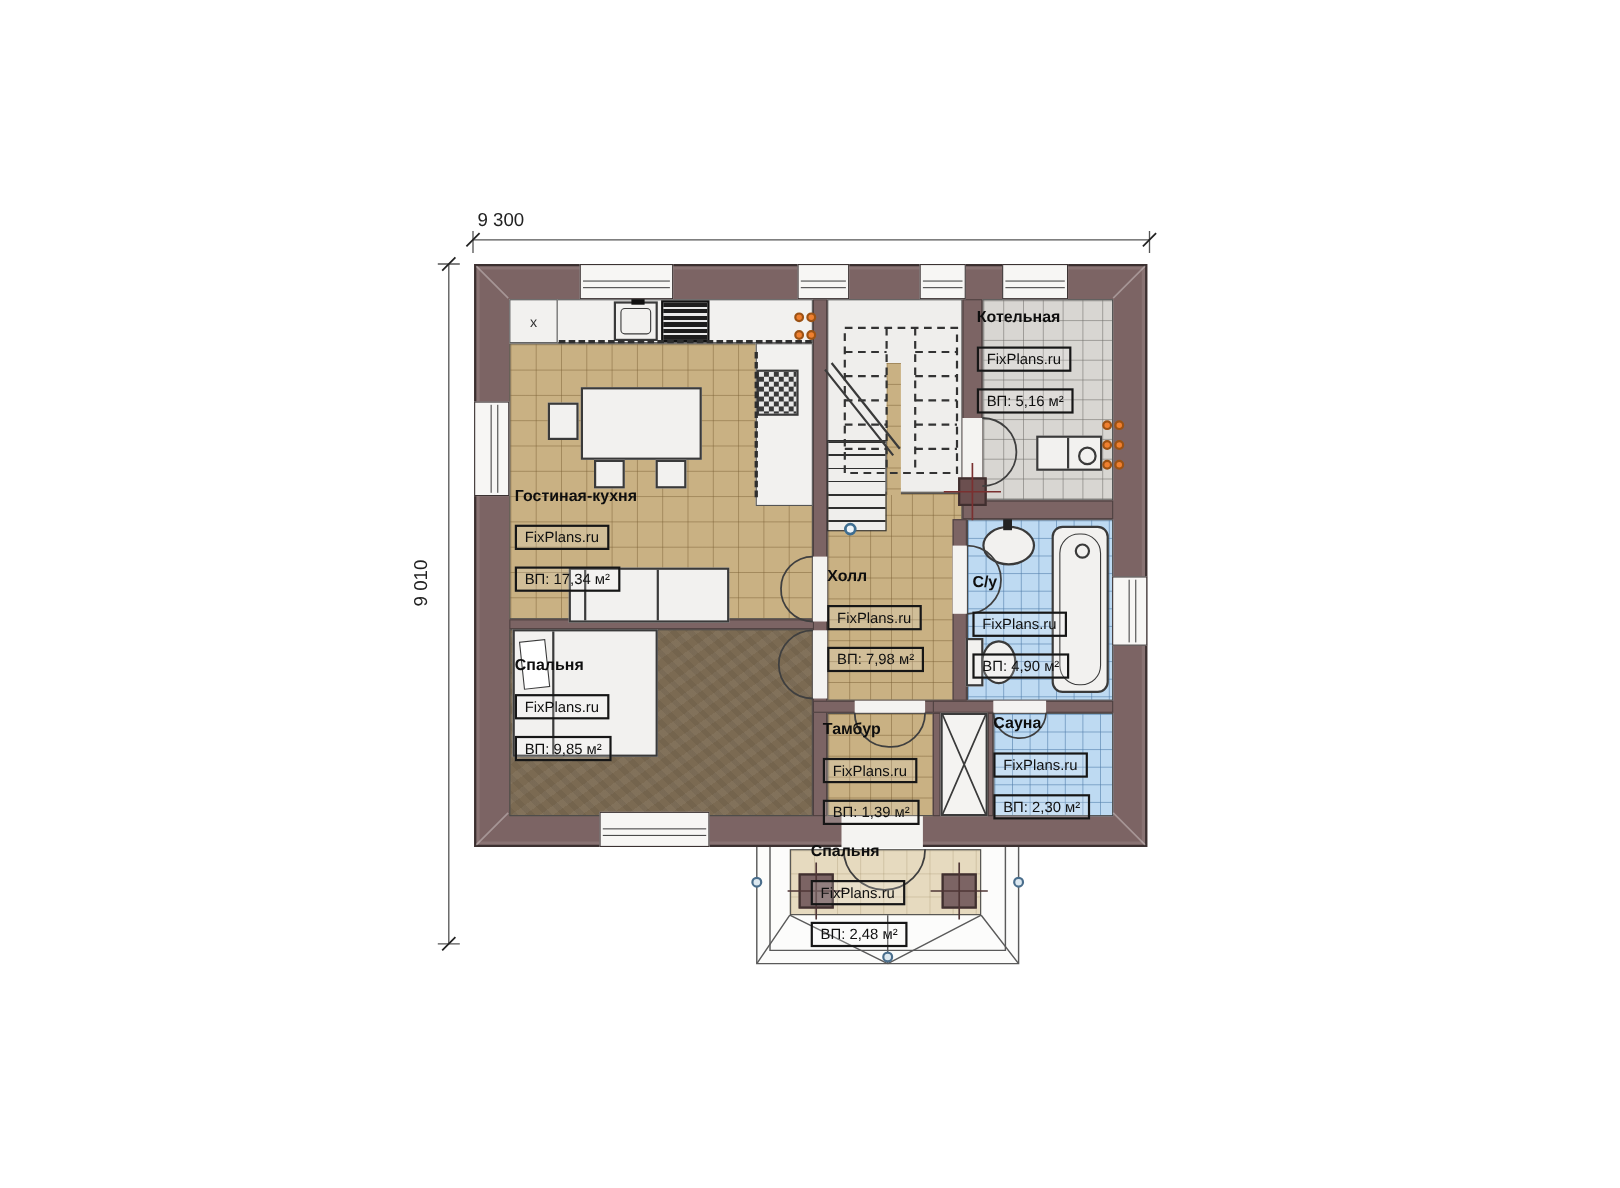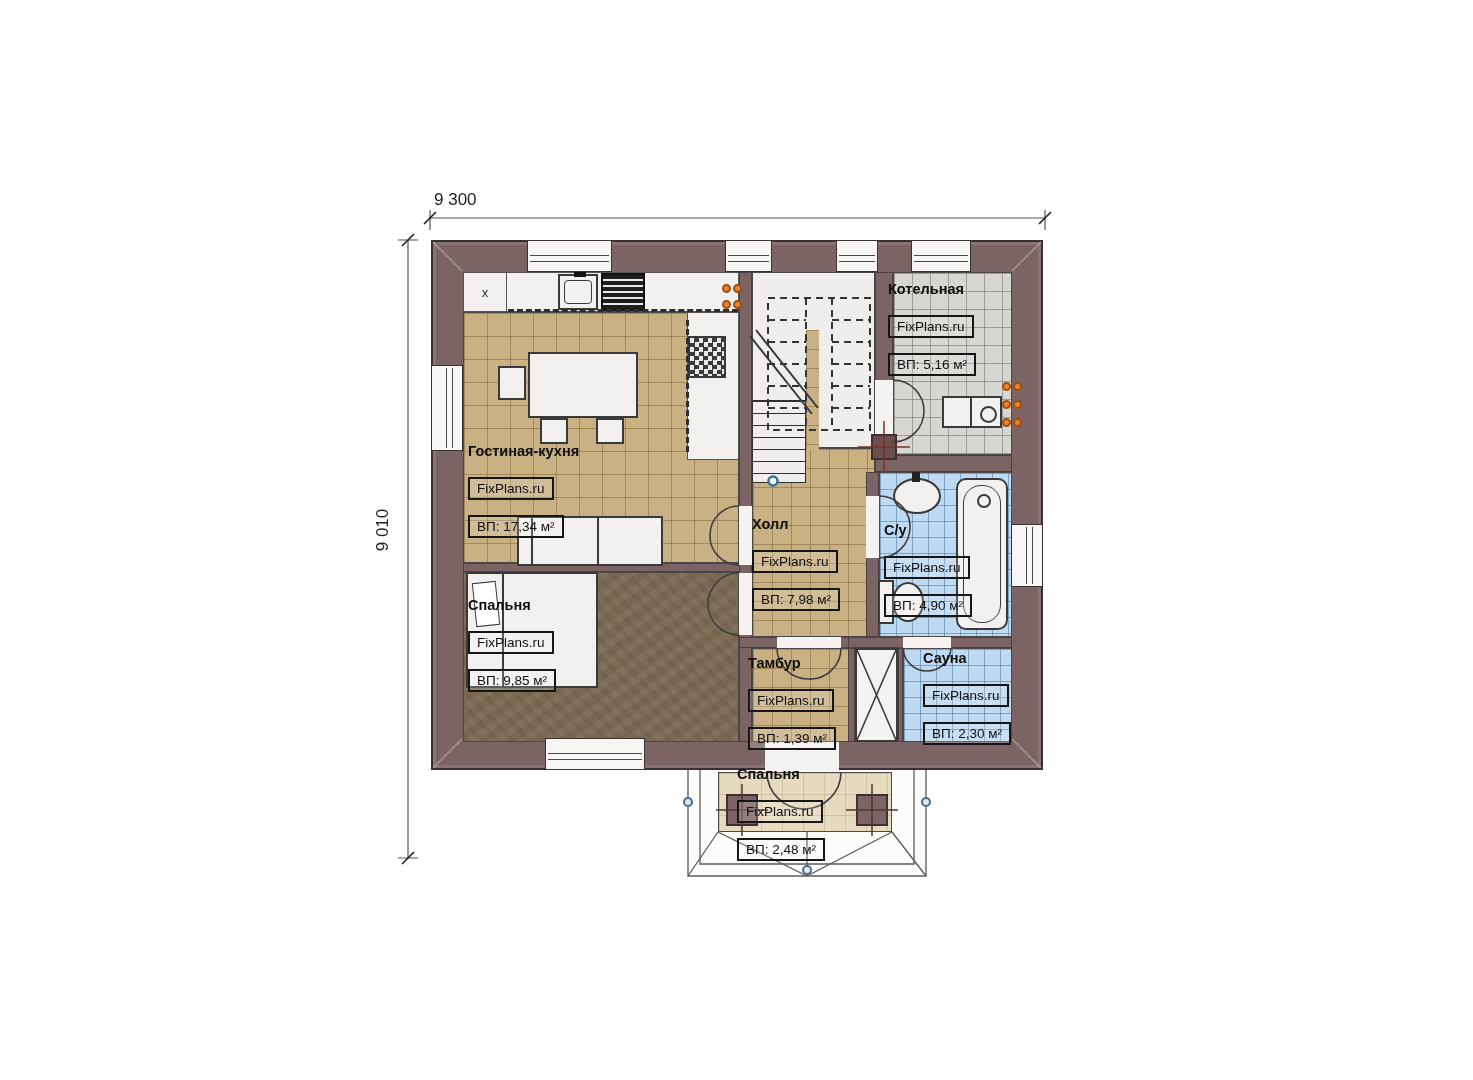--- a/index.html
+++ b/index.html
@@ -308,21 +308,21 @@
     <div class="bx">FixPlans.ru</div>
     <div class="bx">ВП: 9,85 м²</div>
   </div>
 
   <div class="room-label" style="left:748px;top:655px;width:105px;">
     <div class="nm">Тамбур</div>
     <div class="bx">FixPlans.ru</div>
     <div class="bx">ВП: 1,39 м²</div>
   </div>
 
-  <div class="room-label" style="left:903px;top:650px;width:109px;padding-left:20px;">
+  <div class="room-label" style="left:903px;top:650px;width:109px;">
     <div class="nm">Сауна</div>
     <div class="bx">FixPlans.ru</div>
     <div class="bx">ВП: 2,30 м²</div>
   </div>
 
   <div class="room-label" style="left:737px;top:766px;width:140px;">
     <div class="nm">Спальня</div>
     <div class="bx">FixPlans.ru</div>
     <div class="bx">ВП: 2,48 м²</div>
   </div>

